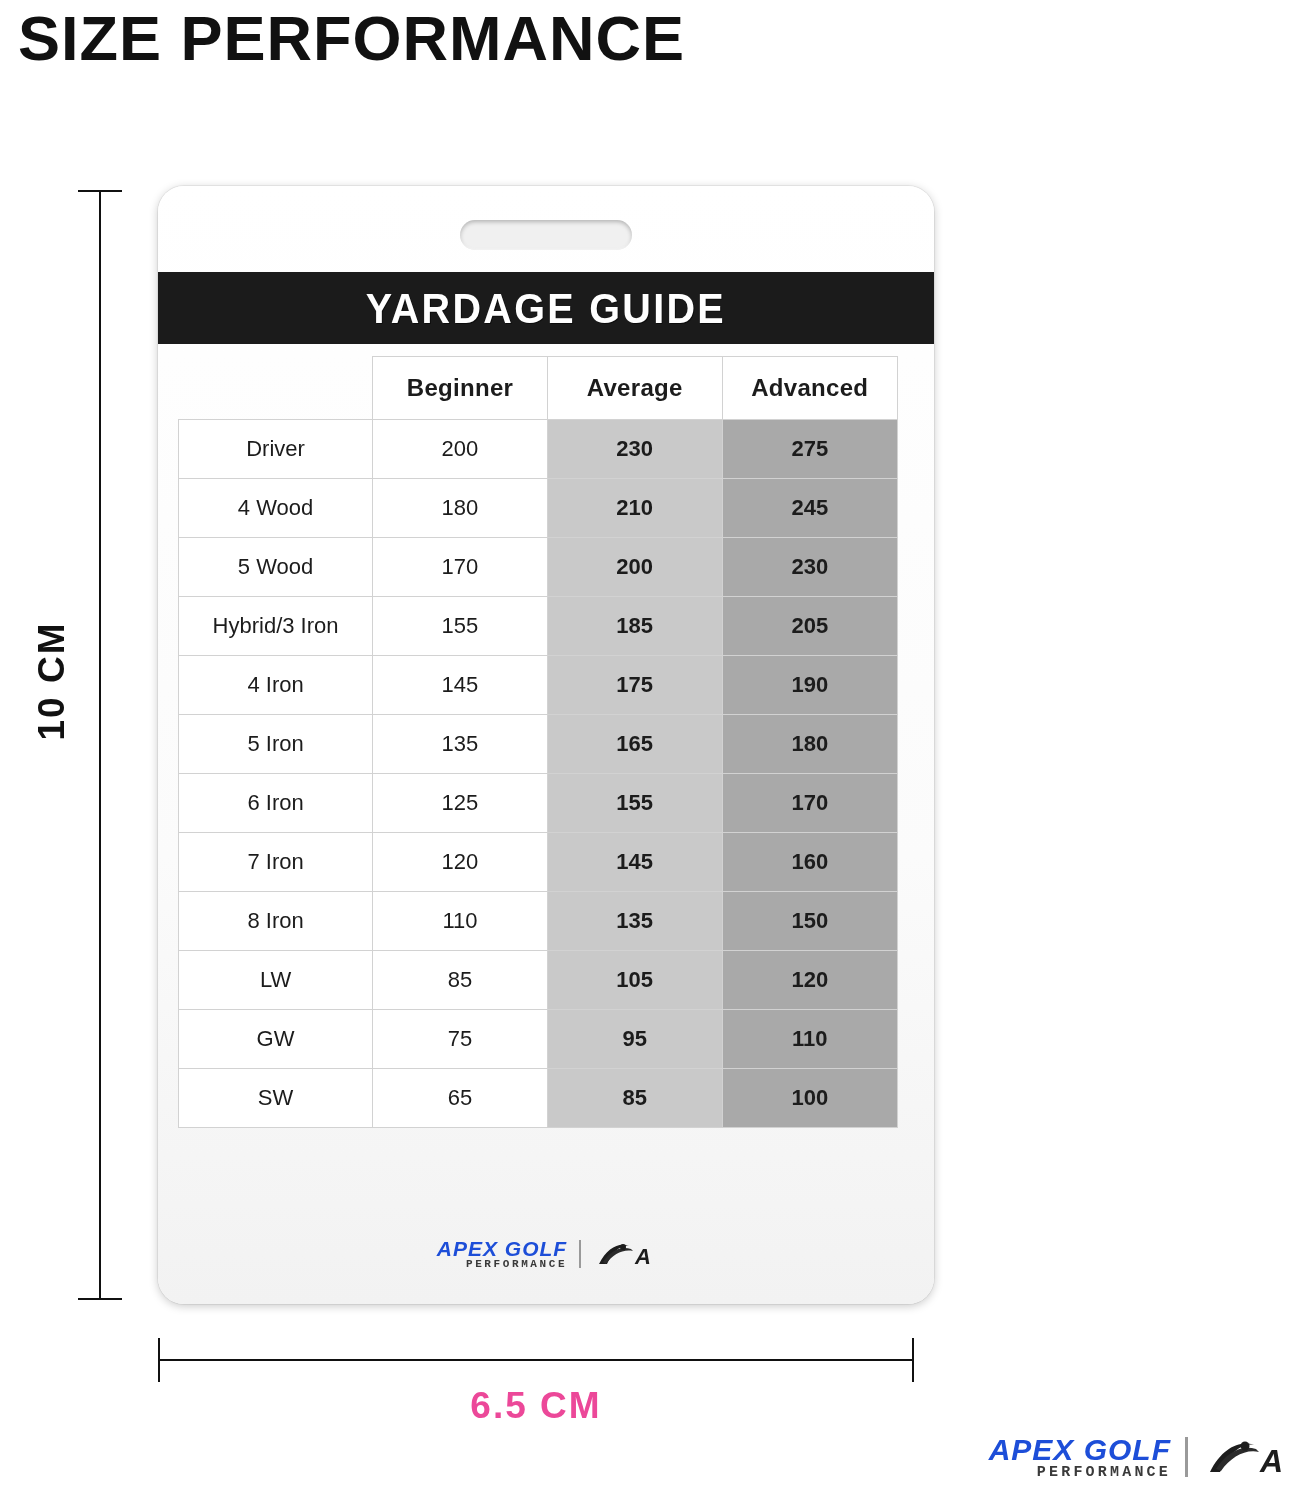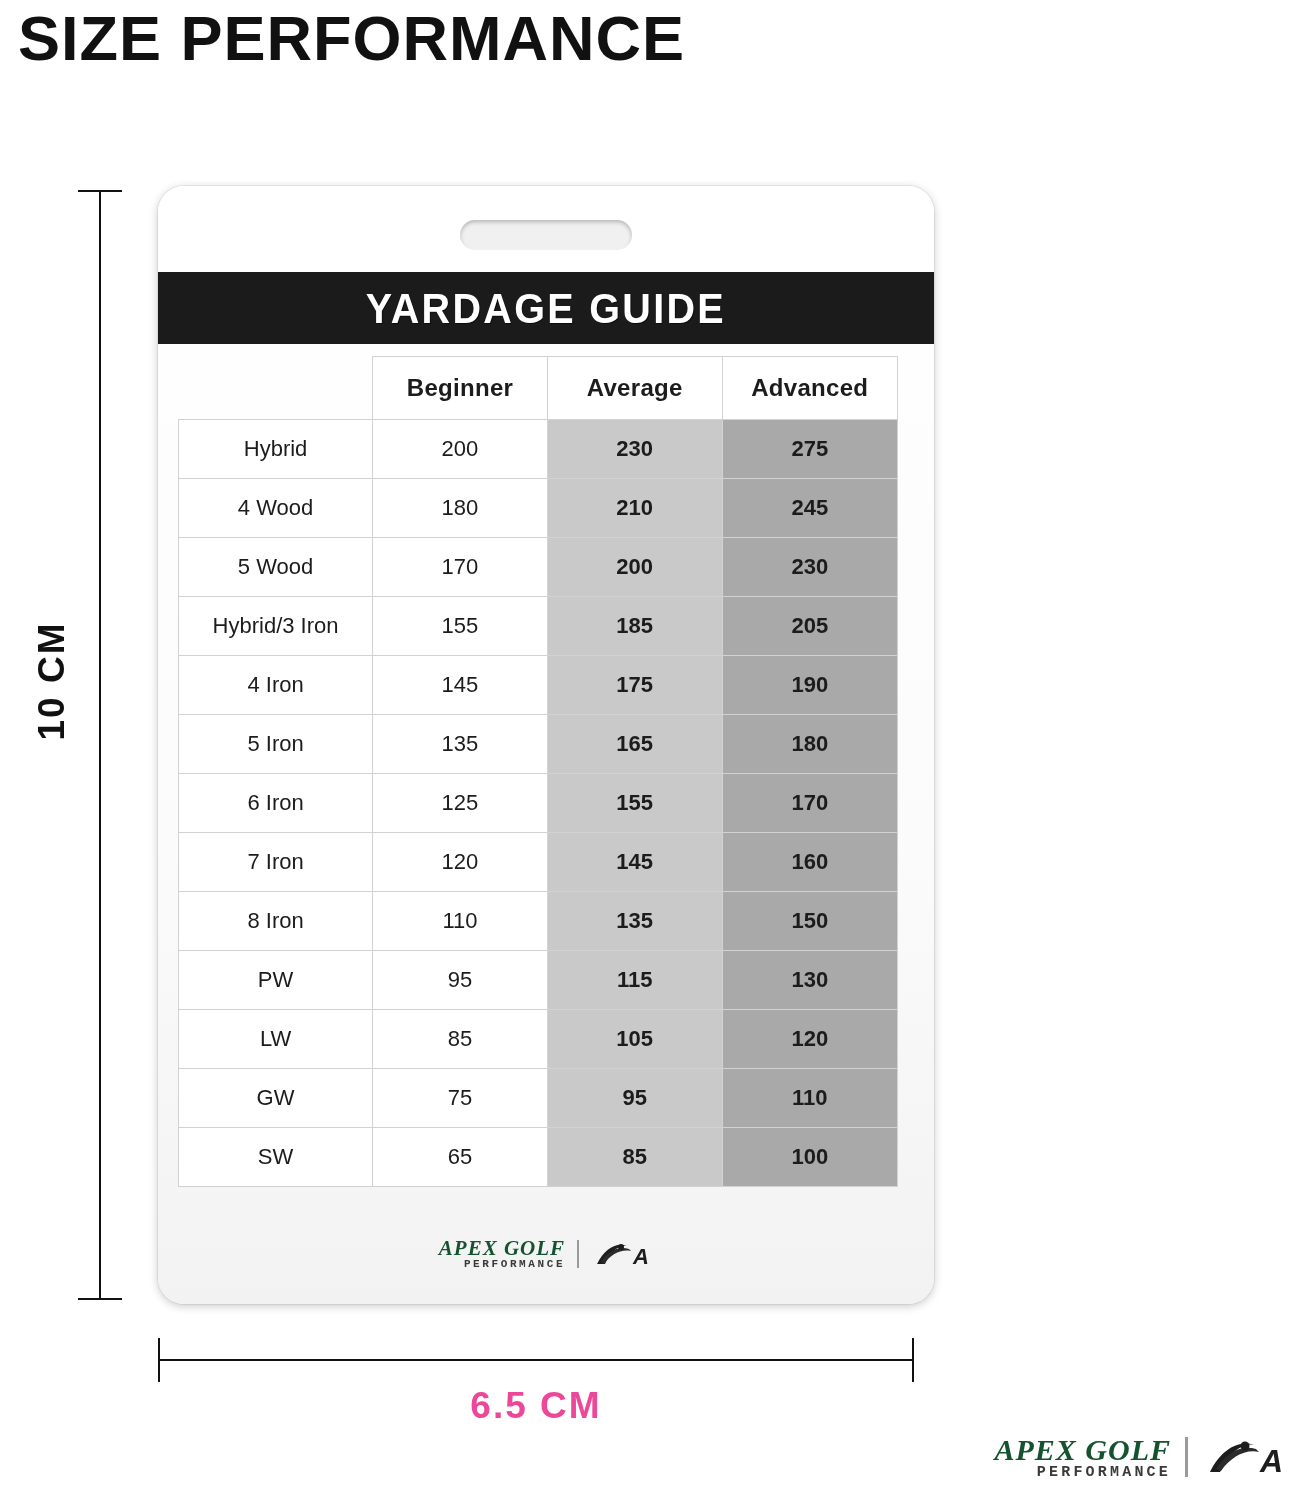--- a/index.html
+++ b/index.html
@@ -229,23 +229,22 @@
   .logo-text {
     display: flex;
     flex-direction: column;
     align-items: flex-end;
     line-height: 1;
   }
   .logo-main {
     font-size: 21px;
     font-weight: bold;
     letter-spacing: 1px;
-    color: #14532d;
+    color: #1d4ed8;
     font-style: italic;
-    font-family: Liberation Serif, serif;
   }
   .logo-sub {
     font-size: 11px;
     font-weight: bold;
     letter-spacing: 2.6px;
     color: #3a3a3a;
     margin-top: 0;
     font-family: Liberation Mono, monospace;
   }
   .logo-sep {
@@ -304,21 +303,21 @@
       <thead>
         <tr>
           <th class="corner"></th>
           <th>Beginner</th>
           <th>Average</th>
           <th>Advanced</th>
         </tr>
       </thead>
       <tbody>
         <tr>
-          <td class="club">Hybrid</td>
+          <td class="club">Driver</td>
           <td class="val">200</td>
           <td class="val avg">230</td>
           <td class="val adv">275</td>
         </tr>
         <tr>
           <td class="club">4 Wood</td>
           <td class="val">180</td>
           <td class="val avg">210</td>
           <td class="val adv">245</td>
         </tr>
@@ -356,26 +355,20 @@
           <td class="club">7 Iron</td>
           <td class="val">120</td>
           <td class="val avg">145</td>
           <td class="val adv">160</td>
         </tr>
         <tr>
           <td class="club">8 Iron</td>
           <td class="val">110</td>
           <td class="val avg">135</td>
           <td class="val adv">150</td>
-        </tr>
-        <tr>
-          <td class="club">PW</td>
-          <td class="val">95</td>
-          <td class="val avg">115</td>
-          <td class="val adv">130</td>
         </tr>
         <tr>
           <td class="club">LW</td>
           <td class="val">85</td>
           <td class="val avg">105</td>
           <td class="val adv">120</td>
         </tr>
         <tr>
           <td class="club">GW</td>
           <td class="val">75</td>

